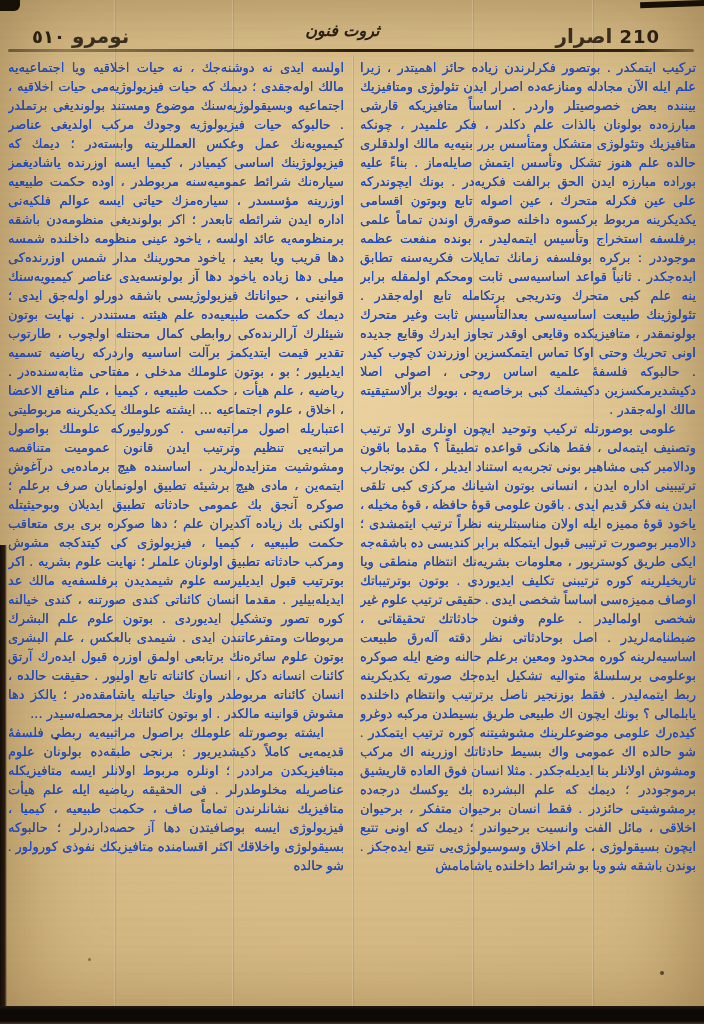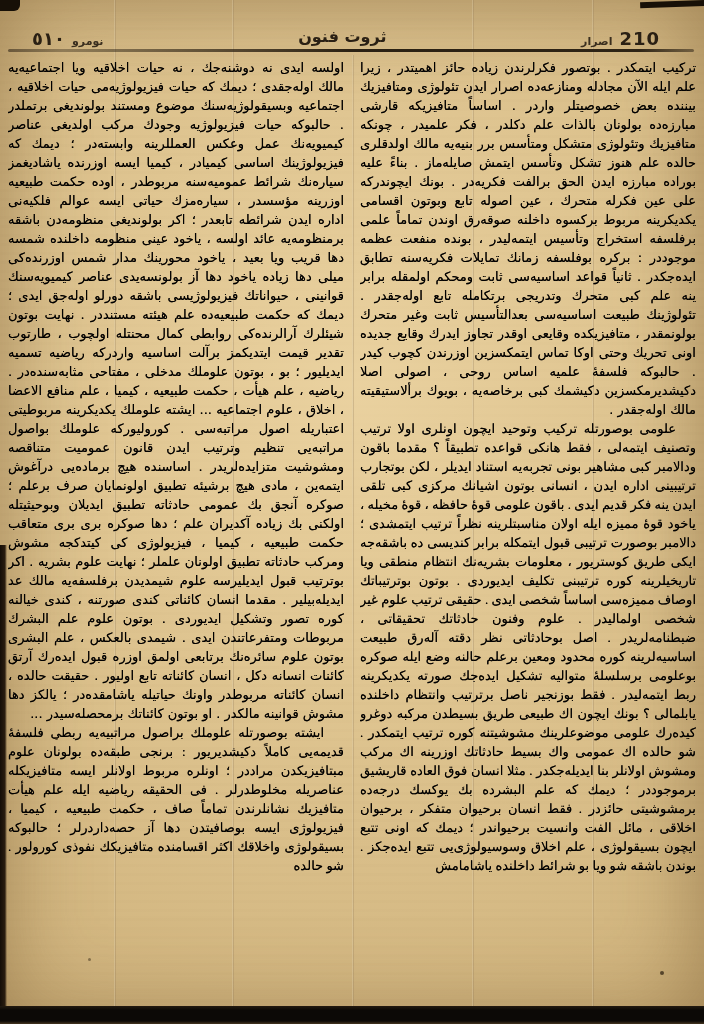--- a/index.html
+++ b/index.html
@@ -21,32 +21,32 @@
   .edge-left{position:absolute;left:0;top:545px;bottom:16px;width:7px;
     background:linear-gradient(90deg,#140d07 0,#2a1d10 70%,rgba(42,29,16,0));}
   .mark-tl{position:absolute;left:0;top:0;width:20px;height:11px;background:#171007;border-radius:0 0 6px 0;}
   .mark-tr{position:absolute;right:0;top:0;width:64px;height:6px;background:#171007;transform:rotate(-2deg);transform-origin:right top;}
   .speck{position:absolute;width:4px;height:4px;border-radius:50%;background:#3a2c19;opacity:.8;}
   
   .header{position:absolute;top:8px;left:14px;right:14px;height:40px;
     display:flex;align-items:flex-end;justify-content:space-between;color:#2a2014;}
   .hdr-right,.hdr-left{display:flex;align-items:baseline;gap:7px;}
   .hdr-num{font-size:18px;font-weight:bold;line-height:1;letter-spacing:1px;}
-  .hdr-word{font-size:11px;font-weight:bold;opacity:.9;margin-top:32px;}
-  .hdr-title{font-size:16px;font-weight:bold;padding-bottom:2px;letter-spacing:.5px;}
+  .hdr-word{font-size:20px;font-weight:bold;opacity:.9;margin-top:32px;}
+  .hdr-title{font-size:16px;font-weight:bold;padding-bottom:8px;letter-spacing:.5px;font-style:italic;}
   .hdr-right{margin-right:30px;}
   .hdr-left{margin-left:18px;}
   .rule{position:absolute;top:49px;left:8px;right:10px;height:3px;
     background:linear-gradient(90deg,rgba(40,30,18,.55),#2e241563 8%,#2b2113 50%,#2e2415 92%,rgba(40,30,18,.5));
     border-radius:2px;}
   
   .columns{position:absolute;top:58px;right:8px;left:8px;bottom:94px;
     display:flex;gap:16px;direction:rtl;}
   .col{width:340px;height:100%;overflow:hidden;
-    color:#000000;font-size:13px;line-height:19px;text-align:justify;
+    color:#1d4ed8;font-size:13px;line-height:19px;text-align:justify;
     text-shadow:0 0 .6px rgba(43,32,20,.85);}
   .col p{margin:0;}
   .col p.indent{text-indent:20px;font-family:Liberation Serif, serif;}
 </style>
 </head>
 <body>
 
 <div class="page">
 
   <div class="crease" style="left:114px"></div>

